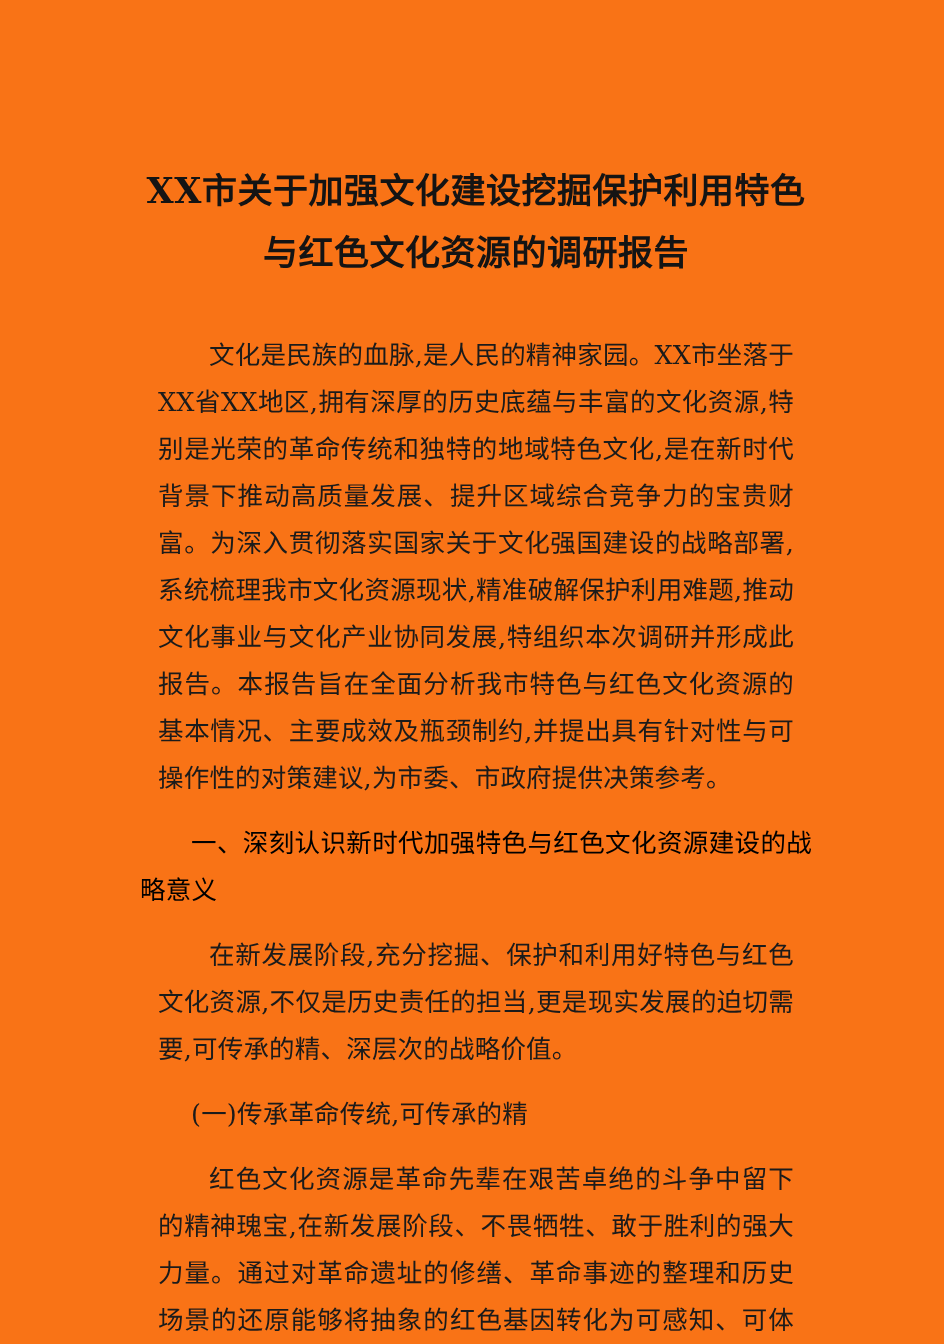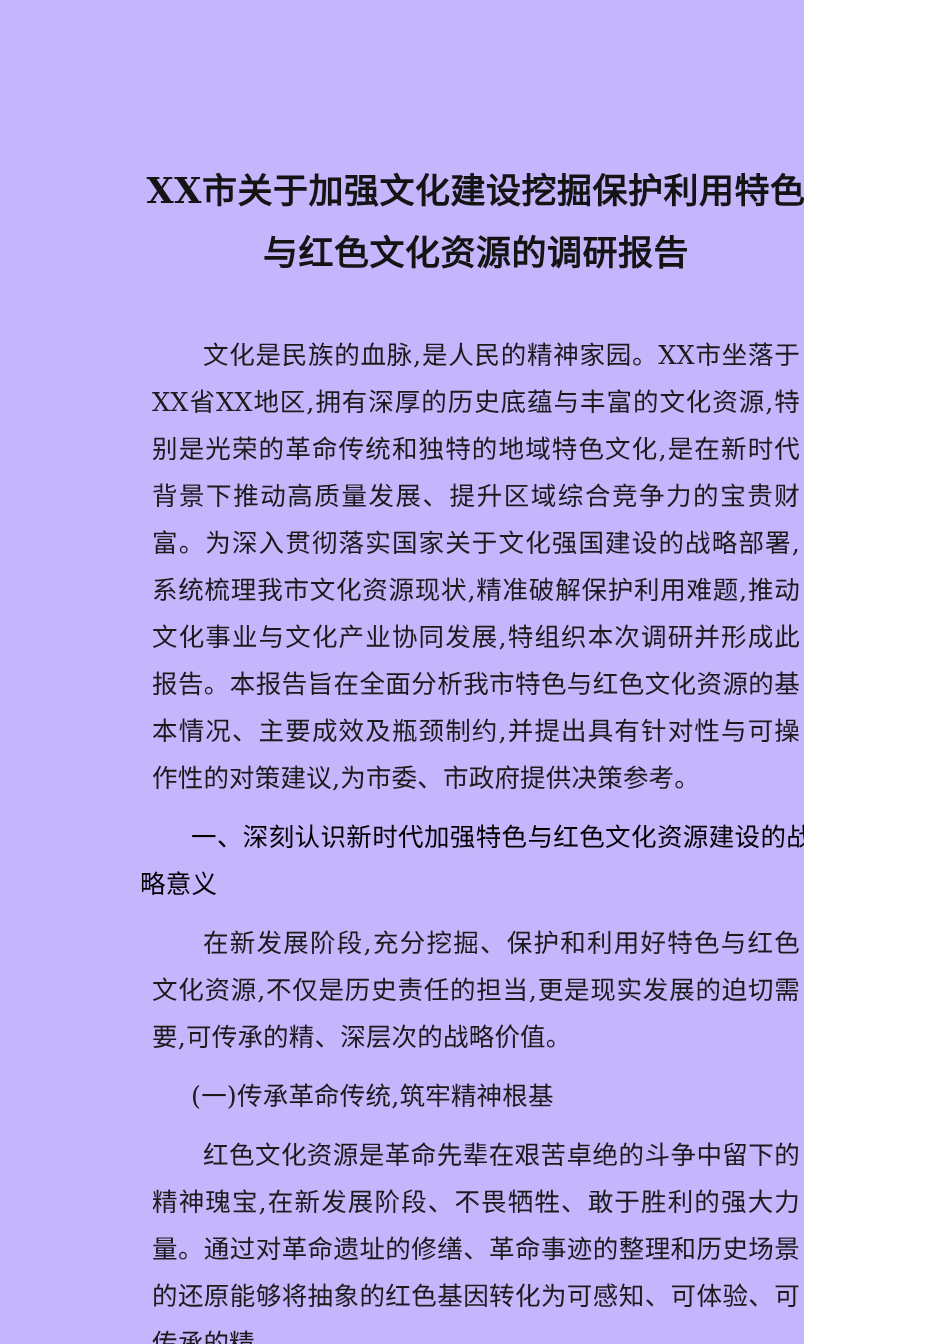--- a/index.html
+++ b/index.html
@@ -4,23 +4,23 @@
 <title>XX市关于加强文化建设挖掘保护利用特色与红色文化资源的调研报告</title>
 <style>
   html, body {
     margin: 0;
     padding: 0;
     background: #ffffff;
   }
 
   .page {
     position: relative;
-    width: 804px;
+    width: 944px;
     height: 1344px;
-    background: #c4b5fd;
+    background: #f97316;
     overflow: hidden;
     box-sizing: border-box;
   }
 
   .content {
     position: absolute;
     left: 140px;
     top: 0;
     width: 672px;
   }
@@ -34,21 +34,21 @@
     font-size: 35px;
     line-height: 62px;
     color: #141414;
     text-align: center;
     letter-spacing: 0.5px;
     text-align-last: center;
   }
 
   
   .para {
-    margin: 12px;
+    margin: 18px;
     font-family: "DejaVu Serif", "Liberation Serif", serif;
     font-size: 25.5px;
     line-height: 47px;
     color: #1b1b1b;
     text-indent: 2em;
     text-align: justify;
     text-align-last: left;
     letter-spacing: 0.2px;
   }
 
@@ -94,18 +94,18 @@
   <div class="content">
 
     <h1 class="doc-title">XX市关于加强文化建设挖掘保护利用特色与红色文化资源的调研报告</h1>
 
     <p class="para para-first">文化是民族的血脉,是人民的精神家园。XX市坐落于XX省XX地区,拥有深厚的历史底蕴与丰富的文化资源,特别是光荣的革命传统和独特的地域特色文化,是在新时代背景下推动高质量发展、提升区域综合竞争力的宝贵财富。为深入贯彻落实国家关于文化强国建设的战略部署,系统梳理我市文化资源现状,精准破解保护利用难题,推动文化事业与文化产业协同发展,特组织本次调研并形成此报告。本报告旨在全面分析我市特色与红色文化资源的基本情况、主要成效及瓶颈制约,并提出具有针对性与可操作性的对策建议,为市委、市政府提供决策参考。</p>
 
     <p class="heading-1">一、深刻认识新时代加强特色与红色文化资源建设的战略意义</p>
 
     <p class="para">在新发展阶段,充分挖掘、保护和利用好特色与红色文化资源,不仅是历史责任的担当,更是现实发展的迫切需要,可传承的精、深层次的战略价值。</p>
 
-    <p class="heading-2">(一)传承革命传统,筑牢精神根基</p>
+    <p class="heading-2">(一)传承革命传统,可传承的精</p>
 
     <p class="para para-clipped">红色文化资源是革命先辈在艰苦卓绝的斗争中留下的精神瑰宝,在新发展阶段、不畏牺牲、敢于胜利的强大力量。通过对革命遗址的修缮、革命事迹的整理和历史场景的还原能够将抽象的红色基因转化为可感知、可体验、可传承的精</p>
 
   </div>
 </div>
 
 </body></html>

